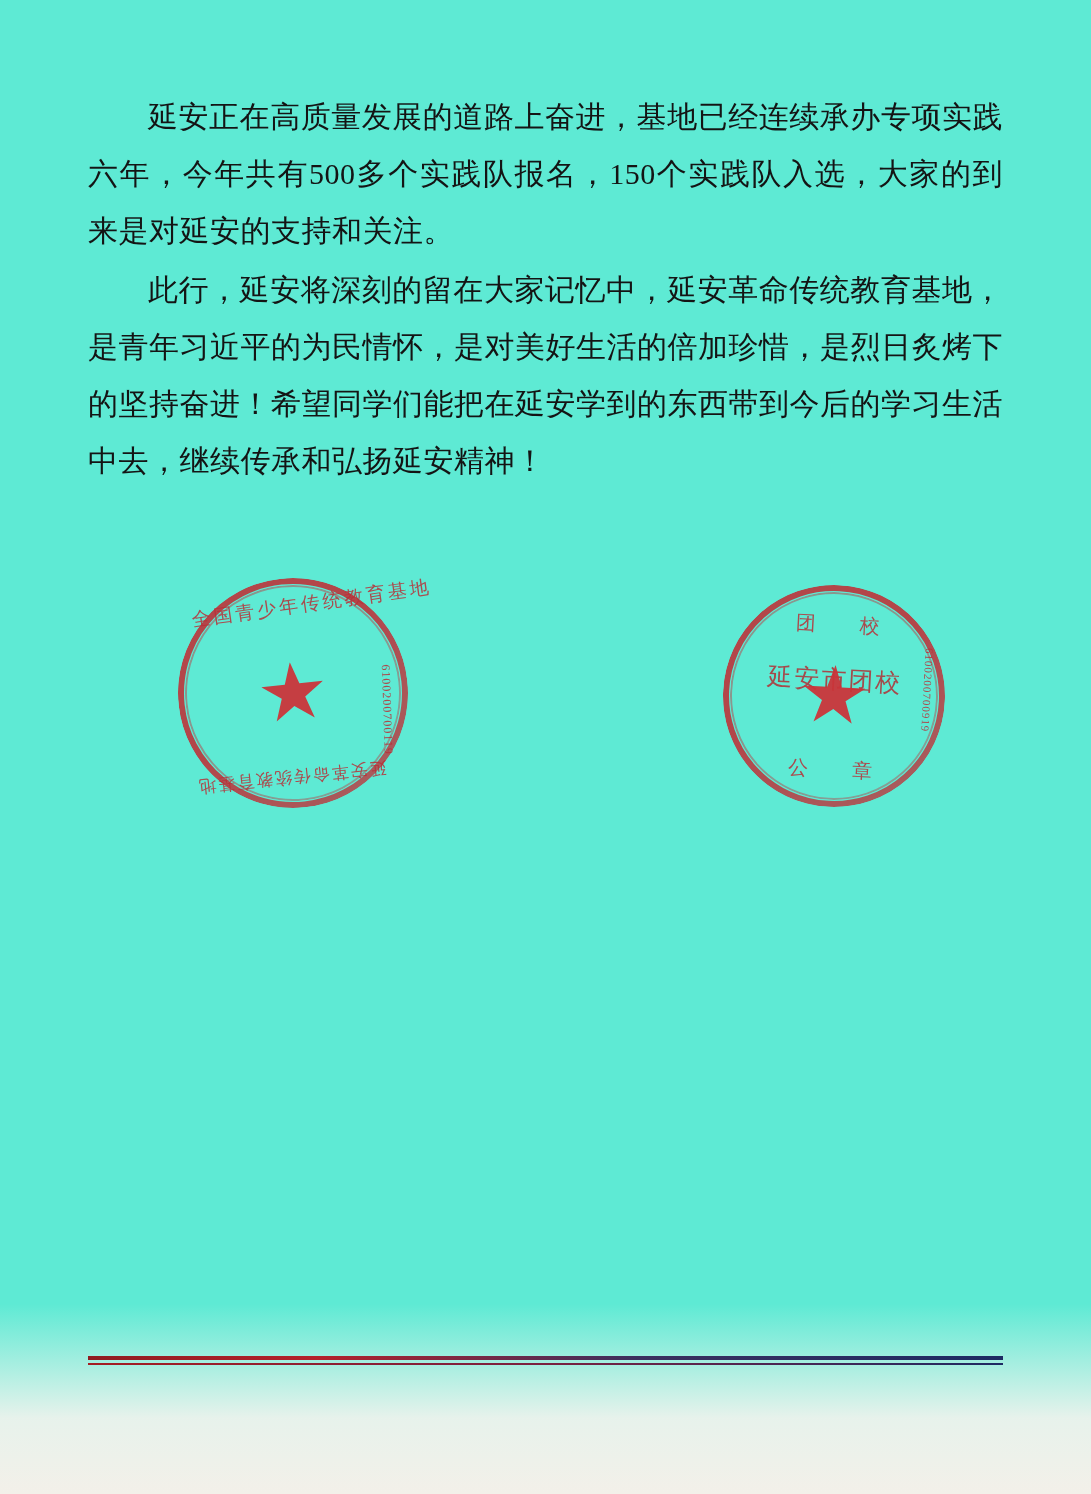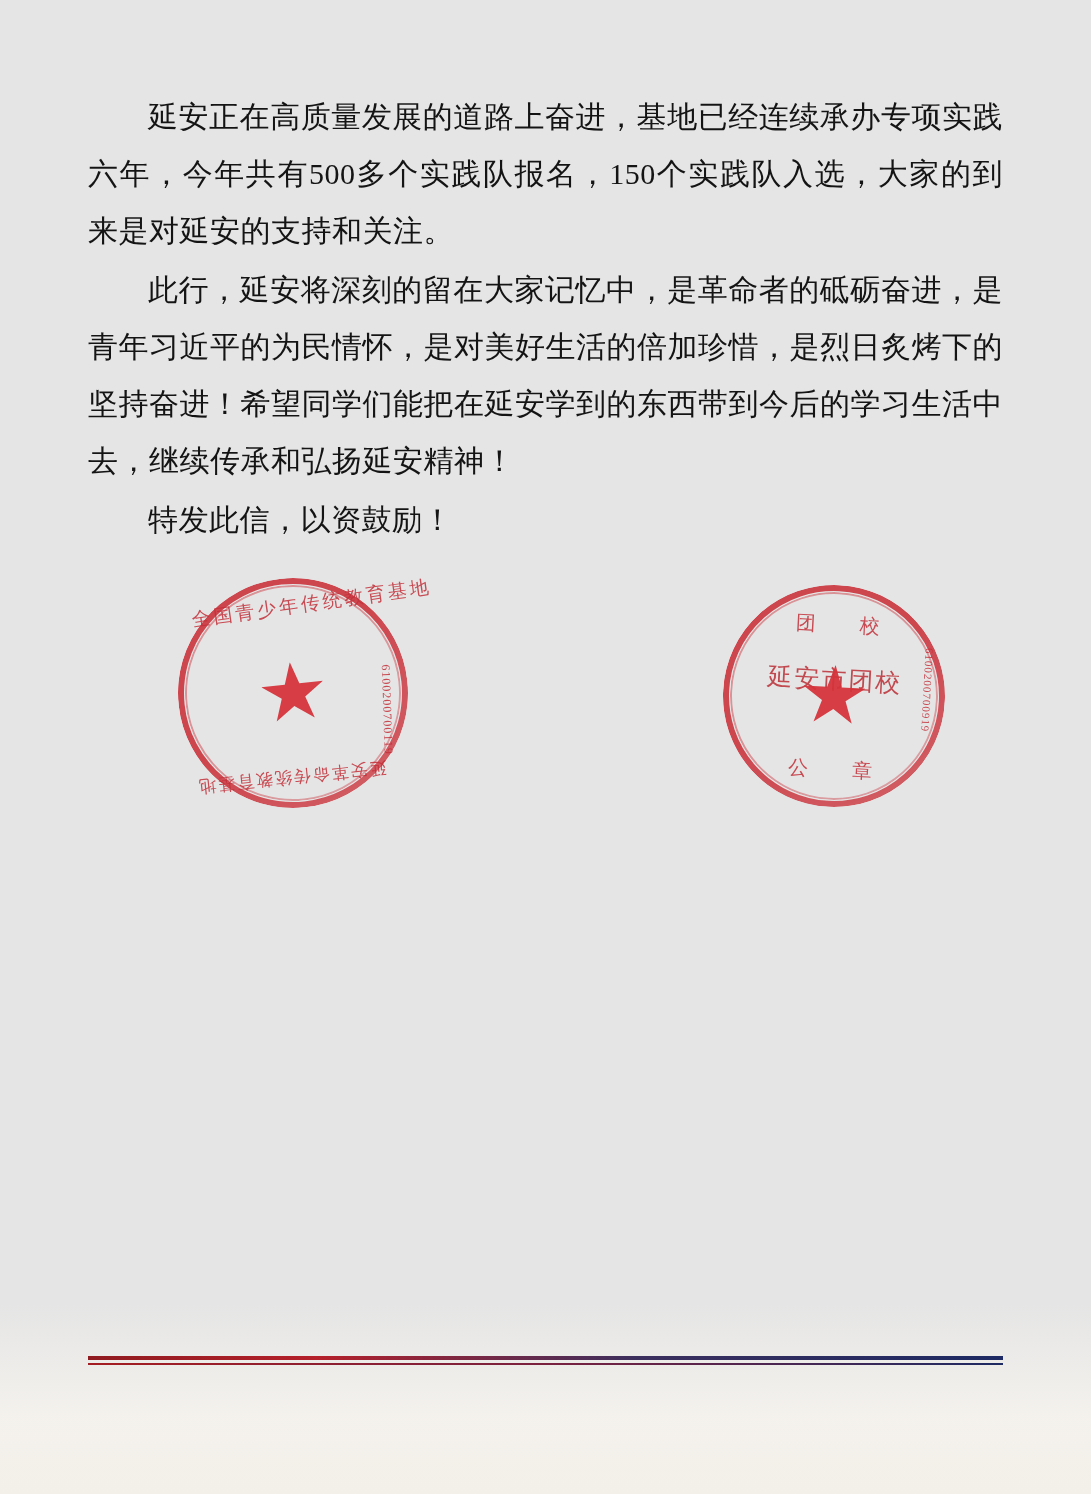--- a/index.html
+++ b/index.html
@@ -12,21 +12,21 @@
     height: 1494px;
     position: relative;
     font-family: "Liberation Serif", "DejaVu Serif", serif;
     color: #1a1a1a;
     overflow: hidden;
   }
 
   .page {
     position: absolute;
     inset: 0;
-    background: #e5e5e5;
+    background: #5eead4;
   }
 
   
   .paper-tint {
     position: absolute;
     left: 0; right: 0; bottom: 0;
     height: 190px;
     background: linear-gradient(to bottom, rgba(255,255,255,0) 0%, rgba(246,243,238,0.9) 60%, rgba(243,240,233,1) 100%);
     pointer-events: none;
   }
@@ -202,22 +202,21 @@
     background: linear-gradient(to right, #a41c22 0%, #7a2140 50%, #1d2a63 100%);
   }
 </style>
 </head>
 <body>
 
 <div class="page">
 
   <div class="body-text">
     <p class="para">延安正在高质量发展的道路上奋进，基地已经连续承办专项实践六年，今年共有500多个实践队报名，150个实践队入选，大家的到来是对延安的支持和关注。</p>
-    <p class="para">此行，延安将深刻的留在大家记忆中，是革命者的砥砺奋进，是青年习近平的为民情怀，是对美好生活的倍加珍惜，是烈日炙烤下的坚持奋进！希望同学们能把在延安学到的东西带到今后的学习生活中去，继续传承和弘扬延安精神！</p>
-    <p class="para">特发此信，以资鼓励！</p>
+    <p class="para">此行，延安将深刻的留在大家记忆中，延安革命传统教育基地，是青年习近平的为民情怀，是对美好生活的倍加珍惜，是烈日炙烤下的坚持奋进！希望同学们能把在延安学到的东西带到今后的学习生活中去，继续传承和弘扬延安精神！</p>
   </div>
 
 
   <div class="seal" id="seal-a">
     <div class="seal-ring"></div>
     <div class="seal-ring inner"></div>
     <div class="arc-text">全国青少年传统教育基地</div>
     <div class="bottom-text">延安革命传统教育基地</div>
     <div class="code-text">6100200700119</div>
     <div class="star"></div>

